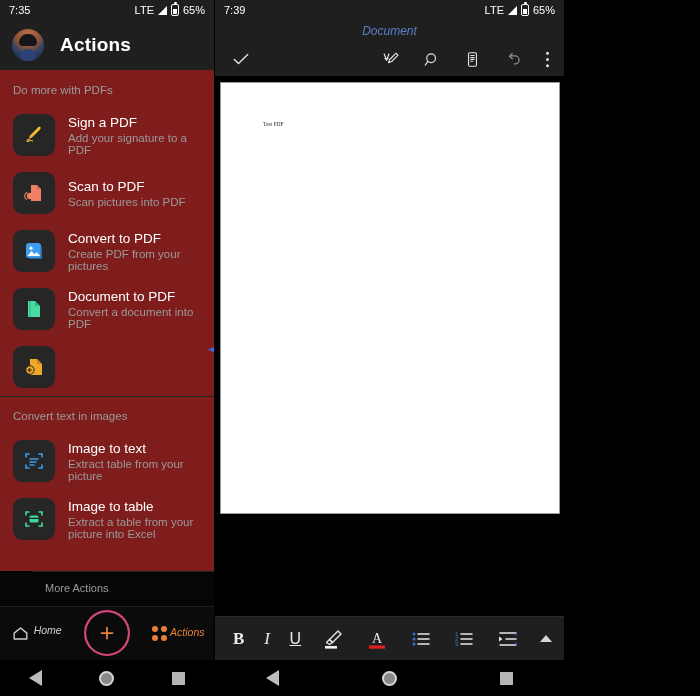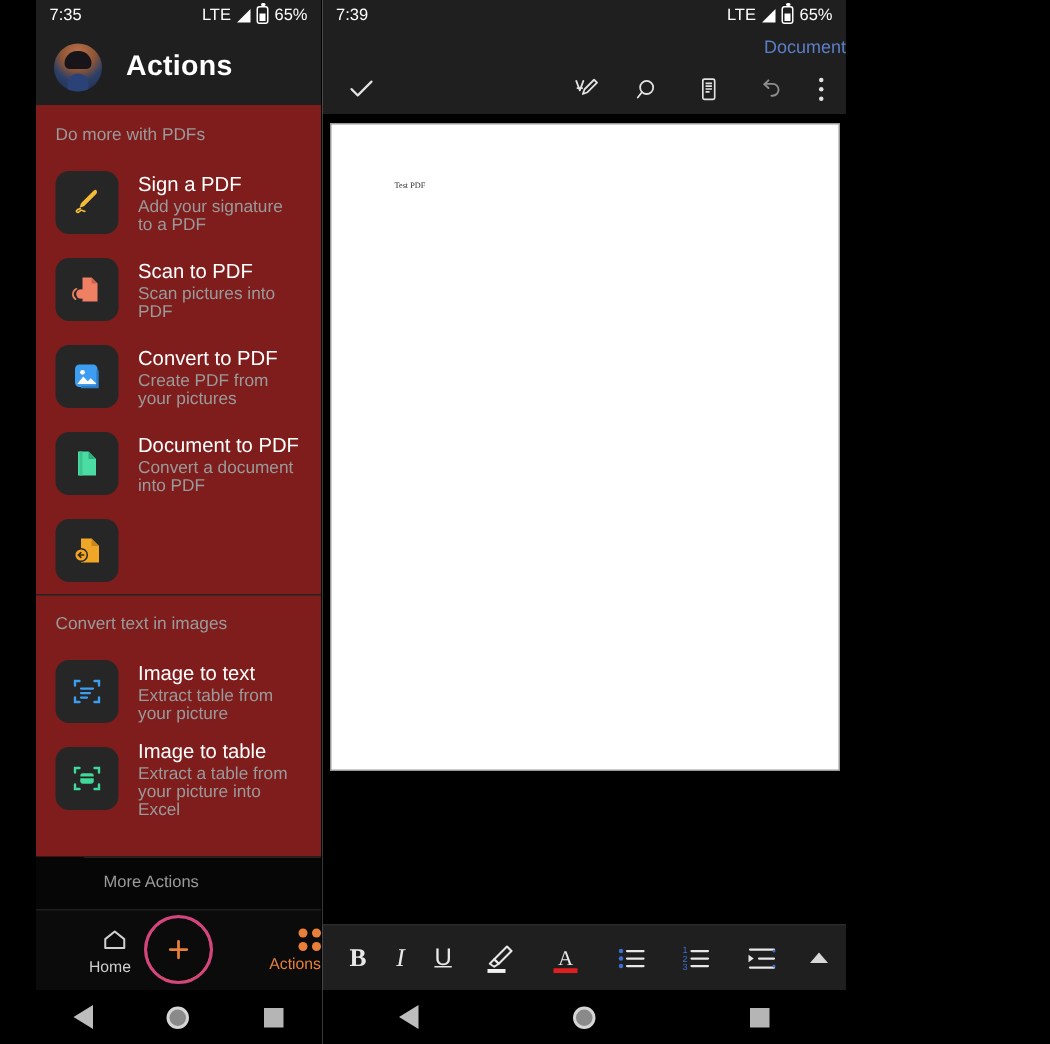--- a/index.html
+++ b/index.html
@@ -2,21 +2,21 @@
 <html><head>
 <meta charset="utf-8">
 <style>
   * { box-sizing: border-box; margin: 0; padding: 0; }
   html, body {
     width: 700px; height: 696px;
     background: #000;
     font-family: "Liberation Sans", sans-serif;
     overflow: hidden;
   }
-  .screen { display: flex; width: 564px; height: 696px; padding-left: 24px; }
+  .screen { display: flex; width: 564px; height: 696px; }
 
   
   .phone-left {
     width: 350px; height: 696px;
     background: #060606;
     position: relative;
     display: flex; flex-direction: column;
   }
   .statusbar {
     height: 20px; flex: 0 0 20px;
@@ -92,22 +92,22 @@
     padding: 10px 13px 12px 13px;
     border-top: 1px solid #232323;
     margin-left: 32px;
   }
   .navbar {
     height: 54px; flex: 0 0 54px;
     background: #0b0b0b; border-top: 1px solid #1e1e1e;
     display: flex; align-items: center; position: relative;
   }
   .nav-item {
-    flex: 1 1 0; display: flex; flex-direction: column;
-    align-items: flex-end; justify-content: center; gap: 3px;
+    flex: 1 1 0; display: flex; 
+    align-items: flex-start; justify-content: center; gap: 3px; font-style: italic;
   }
   .nav-label { font-size: 10.5px; color: #cfcfcf; }
   .nav-label.active { color: #e8803a; }
   .fab {
     position: absolute; left: 50%; top: 50%;
     transform: translate(-50%, -52%);
     width: 46px; height: 46px; border-radius: 50%;
     background: #0b0b0b;
     border: 2px solid #d4447d;
     background-image: linear-gradient(#0b0b0b, #0b0b0b),
@@ -138,21 +138,21 @@
 
   
   .phone-right {
     width: 350px; height: 696px;
     background: #e5e5e5; position: relative;
     display: flex; flex-direction: column;
     border-left: 1px solid #000;
   }
   .doc-title-bar {
     height: 22px; flex: 0 0 22px; background: #1f1f1f;
-    display: flex; align-items: center; justify-content: flex-end;
+    display: flex; align-items: center; justify-content: center; font-style: italic;
   }
   .doc-title { color: #5b7fc7; font-size: 12px; }
   .doc-toolbar {
     height: 34px; flex: 0 0 34px; background: #1f1f1f;
     display: flex; align-items: center; justify-content: space-between;
     padding: 0 14px 0 16px;
   }
   .tb-right { display: flex; align-items: center; gap: 22px; }
   .ic { color: #e2e2e2; display: flex; align-items: center; }
 

